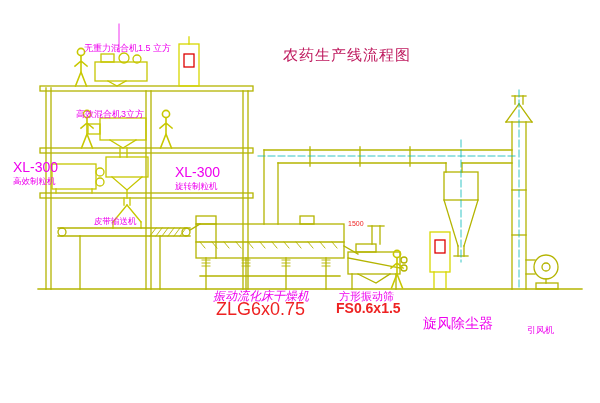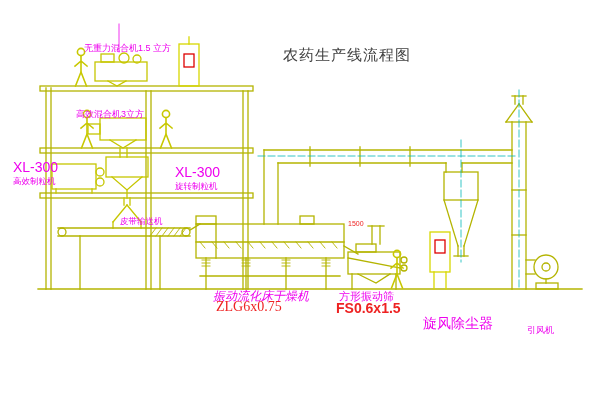--- a/index.html
+++ b/index.html
@@ -11,21 +11,21 @@
   }
   .stage { position:absolute; left:0; top:0; width:600px; height:403px; background:#fff; }
   .stage svg { position:absolute; left:0; top:0; }
   .lbl {
     position:absolute; white-space:nowrap;
     color:#ee00ee; line-height:1.05; letter-spacing:0;
   }
   .lbl.red { color:#ee2222; }
   .title {
     position:absolute; display:flex; align-items:baseline;
-    color:#404040; white-space:nowrap;
+    color:#be185d; white-space:nowrap;
   }
   .title .t1 { font-size:15px; letter-spacing:1px; }
   .title .t2 { font-size:21px; letter-spacing:0.5px; }
 </style>
 </head>
 <body>
 
 <div class="stage">
 
   <svg width="600" height="403" viewBox="0 0 600 403">
@@ -215,26 +215,26 @@
 
   <div class="lbl" style="left:84px; top:12px; font-size:9px;margin-top:32px;">无重力混合机1.5 立方</div>
   <div class="lbl" style="left:76px; top:110px; font-size:9px;">高效混合机3立方</div>
 
   <div class="lbl" style="left:13px; top:160px; font-size:14px;">XL-300</div>
   <div class="lbl" style="left:13px; top:177px; font-size:8.5px;">高效制粒机</div>
 
   <div class="lbl" style="left:175px; top:165px; font-size:14px;">XL-300</div>
   <div class="lbl" style="left:175px; top:182px; font-size:8.5px;">旋转制粒机</div>
 
-  <div class="lbl" style="left:120px; top:217px; font-size:8.5px;">皮带输送机</div>
+  <div class="lbl" style="left:94px; top:217px; font-size:8.5px;">皮带输送机</div>
 
   <div class="lbl red" style="left:348px; top:220px; font-size:7px;">1500</div>
 
   <div class="lbl" style="left:213px; top:290px; font-size:12px;font-style:italic;">振动流化床干燥机</div>
-  <div class="lbl red" style="left:216px; top:300px; font-size:14px;font-family:Liberation Serif, serif;">ZLG6x0.75</div>
+  <div class="lbl red" style="left:216px; top:300px; font-size:18px;">ZLG6x0.75</div>
 
   <div class="lbl" style="left:339px; top:291px; font-size:11px;">方形振动筛</div>
   <div class="lbl red" style="left:336px; top:301px; font-size:14px;font-weight:bold;">FS0.6x1.5</div>
 
   <div class="lbl" style="left:423px; top:296px; font-size:14px;margin-top:20px;">旋风除尘器</div>
   <div class="lbl" style="left:527px; top:300px; font-size:9px;margin-top:26px;">引风机</div>
 
 </div>
 
 </body></html>

